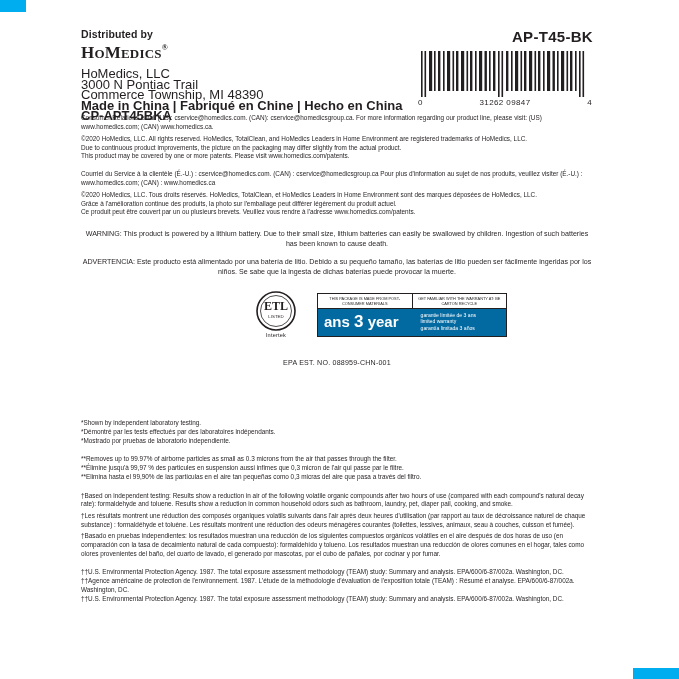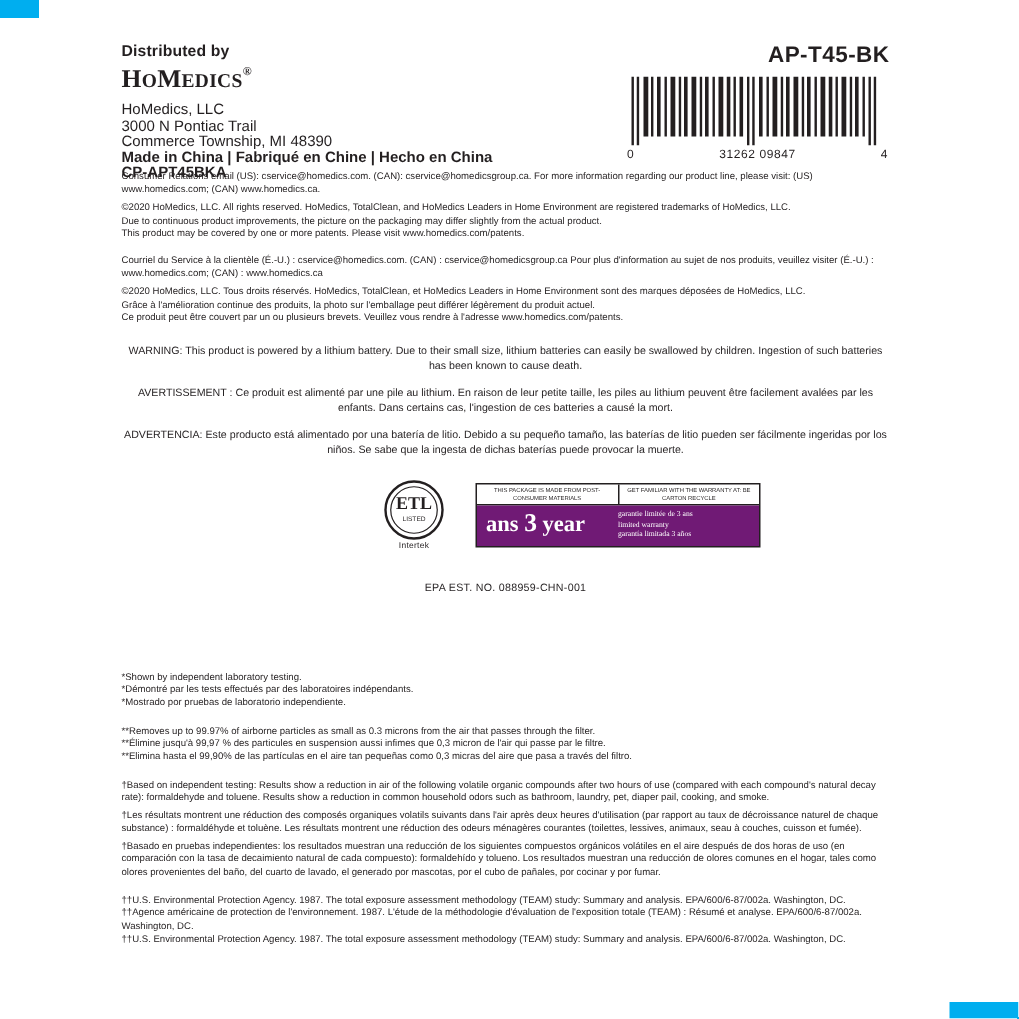--- a/index.html
+++ b/index.html
@@ -50,21 +50,21 @@
     font-size: 17px;
     font-weight: bold;
     letter-spacing: 0.2px;
     margin: 0 0 6px 0;
     white-space: nowrap;
     font-family: Liberation Serif, serif;
   }
   .logo .sm { font-size: 13px; }
   .logo .reg { font-size: 8px; vertical-align: top; }
   .addr {
-    font-size: 10px;
+    font-size: 13px;
     line-height: 10.6px;
     margin: 0;
   }
   .addr .bold { font-weight: bold; }
 
   .model-code {
     position: absolute;
     right: 0;
     top: 0;
     font-size: 15px;
@@ -145,27 +145,26 @@
   }
   .wb-top div {
     flex: 1;
     font-size: 3.9px;
     line-height: 5.2px;
     text-align: center;
     padding: 1.5px 2px;
   }
   .wb-top div:first-child { border-right: 1px solid #231f20; }
   .wb-main {
-    background: #701a75;
+    background: #0369a1;
     color: #ffffff;
     padding: 3px 6px 4px 6px;
     display: flex;
     align-items: center;
     gap: 22px;
-    font-family: Liberation Serif, serif;
   }
   .wb-main .big {
     font-size: 15px;
     font-weight: bold;
     line-height: 14px;
     white-space: nowrap;
   }
   .wb-main .big .num { font-size: 17px; }
   .wb-main .small {
     font-size: 5.1px;
@@ -277,23 +276,20 @@
       <p style="height:4px"></p>
       <p>©2020 HoMedics, LLC. Tous droits réservés. HoMedics, TotalClean, et HoMedics Leaders in Home Environment sont des marques déposées de HoMedics, LLC.</p>
       <p>Grâce à l'amélioration continue des produits, la photo sur l'emballage peut différer légèrement du produit actuel.</p>
       <p>Ce produit peut être couvert par un ou plusieurs brevets. Veuillez vous rendre à l'adresse www.homedics.com/patents.</p>
     </div>
 
     <div class="warn-block">
       <p>WARNING: This product is powered by a lithium battery. Due to their small size, lithium batteries can easily be swallowed by children. Ingestion of such batteries has been known to cause death.</p>
     </div>
     <div class="warn-block">
-      <p>AVERTISSEMENT : Ce produit est alimenté par une pile au lithium. En raison de leur petite taille, les piles au lithium peuvent être facilement avalées par les enfants. Dans certains cas, l'ingestion de ces batteries a causé la mort.</p>
-    </div>
-    <div class="warn-block">
       <p>ADVERTENCIA: Este producto está alimentado por una batería de litio. Debido a su pequeño tamaño, las baterías de litio pueden ser fácilmente ingeridas por los niños. Se sabe que la ingesta de dichas baterías puede provocar la muerte.</p>
     </div>
 
     <div class="cert-row">
       <div class="etl">
         <svg width="40" height="40" viewBox="0 0 40 40">
           <circle cx="20" cy="20" r="19" fill="none" stroke="#231f20" stroke-width="1.6"></circle>
           <circle cx="20" cy="20" r="15.5" fill="none" stroke="#231f20" stroke-width="0.8"></circle>
           <text x="20" y="19" text-anchor="middle" font-family="Liberation Serif, serif" font-size="12" font-weight="bold" fill="#231f20">ETL</text>
           <text x="20" y="27" text-anchor="middle" font-family="Liberation Sans, sans-serif" font-size="4.4" fill="#231f20">LISTED</text>

